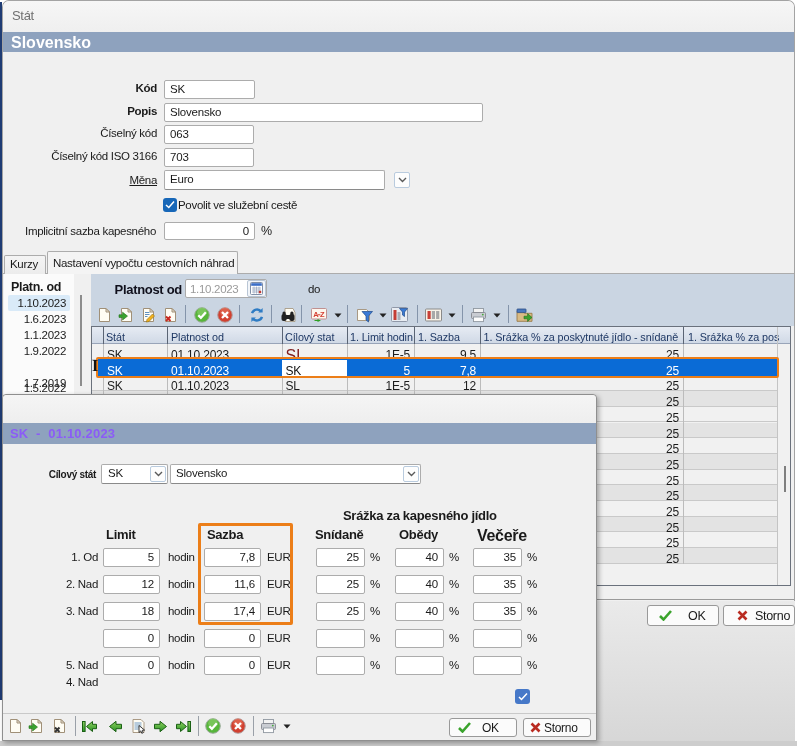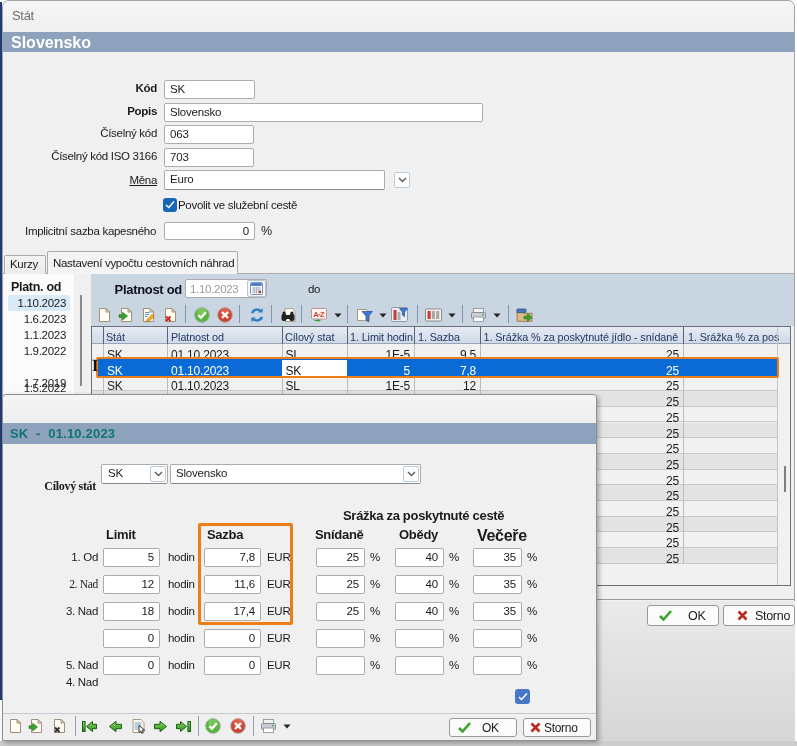--- a/index.html
+++ b/index.html
@@ -198,21 +198,21 @@
 <div class="a" style="left:103px;top:344px;width:1px;height:220px;background:#bcbcbc;"></div>
 <div class="a" style="left:167px;top:344px;width:1px;height:220px;background:#bcbcbc;"></div>
 <div class="a" style="left:282px;top:344px;width:1px;height:220px;background:#bcbcbc;"></div>
 <div class="a" style="left:347px;top:344px;width:1px;height:220px;background:#bcbcbc;"></div>
 <div class="a" style="left:413.5px;top:344px;width:1px;height:220px;background:#bcbcbc;"></div>
 <div class="a" style="left:480px;top:344px;width:1px;height:220px;background:#bcbcbc;"></div>
 <div class="a" style="left:683px;top:344px;width:1px;height:220px;background:#bcbcbc;"></div>
 <div class="a" style="left:777px;top:327px;width:1px;height:258px;background:#c4c4c4;"></div>
 <div class="lbl" style="left:107px;top:349.0px;font-size:12px;letter-spacing:-0.2px;line-height:13px;color:#1c1c1c;">SK</div>
 <div class="lbl" style="left:171px;top:349.0px;font-size:12px;letter-spacing:-0.2px;line-height:13px;color:#1c1c1c;">01.10.2023</div>
-<div class="lbl" style="left:285.5px;top:349.0px;font-size:12px;letter-spacing:-0.2px;line-height:13px;color:#0f172a;">SI</div>
+<div class="lbl" style="left:285.5px;top:349.0px;font-size:16px;letter-spacing:-0.2px;line-height:13px;color:#7f1d1d;">SI</div>
 <div class="lbl r" style="left:310px;top:349.0px;font-size:12px;letter-spacing:-0.2px;line-height:13px;width:100px;color:#1c1c1c;">1E-5</div>
 <div class="lbl r" style="left:376px;top:349.0px;font-size:12px;letter-spacing:-0.2px;line-height:13px;width:100px;color:#1c1c1c;">9,5</div>
 <div class="lbl r" style="left:579px;top:349.0px;font-size:12px;letter-spacing:-0.2px;line-height:13px;width:100px;color:#1c1c1c;">25</div>
 <div class="lbl" style="left:107px;top:380.4px;font-size:12px;letter-spacing:-0.2px;line-height:13px;color:#1c1c1c;">SK</div>
 <div class="lbl" style="left:171px;top:380.4px;font-size:12px;letter-spacing:-0.2px;line-height:13px;color:#1c1c1c;">01.10.2023</div>
 <div class="lbl" style="left:285.5px;top:380.4px;font-size:12px;letter-spacing:-0.2px;line-height:13px;color:#1c1c1c;">SL</div>
 <div class="lbl r" style="left:310px;top:380.4px;font-size:12px;letter-spacing:-0.2px;line-height:13px;width:100px;color:#1c1c1c;">1E-5</div>
 <div class="lbl r" style="left:376px;top:380.4px;font-size:12px;letter-spacing:-0.2px;line-height:13px;width:100px;color:#1c1c1c;">12</div>
 <div class="lbl r" style="left:579px;top:380.4px;font-size:12px;letter-spacing:-0.2px;line-height:13px;width:100px;color:#1c1c1c;">25</div>
 <div class="lbl r" style="left:579px;top:396.1px;font-size:12px;letter-spacing:-0.2px;line-height:13px;width:100px;color:#1c1c1c;">25</div>
@@ -244,50 +244,50 @@
   </svg>
 <div class="lbl" style="left:688px;top:609px;font-size:12.5px;">OK</div>
 <div class="a" style="left:723px;top:605px;width:72px;height:21px;background:#fbfbfb;border:1px solid #999;border-radius:3px;box-sizing:border-box;"></div>
 <svg class="a" style="left:737px;top:610px;" width="11" height="11" viewBox="0 0 11 11">
     <path d="M1.5,1.5 L9.5,9.5 M9.5,1.5 L1.5,9.5" fill="none" stroke="#b92b21" stroke-width="2.6"></path>
   </svg>
 <div class="lbl" style="left:755px;top:609px;font-size:12.5px;">Storno</div>
 <div class="a" id="modal" style="left:2px;top:394px;width:595px;height:347px;background:#f0f0f0;border:1px solid #8f8f8f;border-radius:4px 4px 0 0;box-sizing:border-box;box-shadow:2px 2px 5px rgba(0,0,0,0.3);">
 <div class="a" style="left:0;top:0;width:593px;height:28px;background:linear-gradient(#f5f5f5,#eeeeee);border-radius:4px 4px 0 0;"></div>
 <div class="a" style="left:0;top:28px;width:593px;height:21px;background:#8ea2be;"></div>
-<div class="lbl b" style="left:7px;top:31px;color:#0f766e;font-size:13px;letter-spacing:0.2px;">SK&nbsp; -&nbsp; 01.10.2023</div>
-<div class="lbl b r" style="left:0px;top:84px;width:93px;font-size:12px;font-family:Liberation Serif, serif;">Cílový stát</div>
+<div class="lbl b" style="left:7px;top:31px;color:#8b5cf6;font-size:13px;letter-spacing:0.2px;">SK&nbsp; -&nbsp; 01.10.2023</div>
+<div class="lbl b r" style="left:0px;top:74px;width:93px;font-size:10px;">Cílový stát</div>
 <div class="inp" style="left:98px;top:69px;width:67px;height:20px;border-bottom-color:#8a8a8a;padding:0 6px;">SK</div>
 <div class="a" style="left:147px;top:71px;width:16px;height:16px;background:#fdfdfd;border:1px solid #b9cbde;border-radius:2px;box-sizing:border-box;"></div>
 <svg class="a" style="left:151px;top:76px;" width="9" height="6" viewBox="0 0 9 6">
       <polyline points="1,1 4.5,4.5 8,1" fill="none" stroke="#5a5a5a" stroke-width="1.4"></polyline>
     </svg>
 <div class="inp" style="left:167px;top:69px;width:251px;height:20px;border-bottom-color:#8a8a8a;">Slovensko</div>
 <div class="a" style="left:400px;top:71px;width:16px;height:16px;background:#fdfdfd;border:1px solid #b9cbde;border-radius:2px;box-sizing:border-box;"></div>
 <svg class="a" style="left:404px;top:76px;" width="9" height="6" viewBox="0 0 9 6">
       <polyline points="1,1 4.5,4.5 8,1" fill="none" stroke="#5a5a5a" stroke-width="1.4"></polyline>
     </svg>
-<div class="lbl b" style="left:340px;top:113px;font-size:13px;">Srážka za poskytnuté cestě</div>
+<div class="lbl b" style="left:340px;top:113px;font-size:13px;">Srážka za kapesného jídlo</div>
 <div class="lbl b" style="left:103px;top:132px;font-size:13px;">Limit</div>
 <div class="lbl b" style="left:204px;top:132px;font-size:13px;">Sazba</div>
 <div class="lbl b" style="left:312px;top:132px;font-size:13px;">Snídaně</div>
 <div class="lbl b" style="left:396px;top:132px;font-size:13px;">Obědy</div>
 <div class="lbl b" style="left:474px;top:132px;font-size:16px;">Večeře</div>
 <div class="lbl r" style="left:0px;top:156px;width:95px;">1. Od</div>
 <div class="inp r" style="left:100px;top:153px;width:57px;height:19px;">5</div>
 <div class="lbl" style="left:165px;top:156px;">hodin</div>
 <div class="inp r" style="left:201px;top:153px;width:57px;height:19px;">7,8</div>
 <div class="lbl" style="left:264px;top:156px;">EUR</div>
 <div class="inp r" style="left:313px;top:153px;width:49px;height:19px;">25</div>
 <div class="lbl" style="left:367px;top:156px;">%</div>
 <div class="inp r" style="left:392px;top:153px;width:49px;height:19px;">40</div>
 <div class="lbl" style="left:446px;top:156px;">%</div>
 <div class="inp r" style="left:470px;top:153px;width:49px;height:19px;">35</div>
 <div class="lbl" style="left:524px;top:156px;">%</div>
-<div class="lbl r" style="left:0px;top:183px;width:95px;font-family:Liberation Serif, serif;">2. Nad</div>
+<div class="lbl r" style="left:0px;top:183px;width:95px;">2. Nad</div>
 <div class="inp r" style="left:100px;top:180px;width:57px;height:19px;">12</div>
 <div class="lbl" style="left:165px;top:183px;">hodin</div>
 <div class="inp r" style="left:201px;top:180px;width:57px;height:19px;">11,6</div>
 <div class="lbl" style="left:264px;top:183px;">EUR</div>
 <div class="inp r" style="left:313px;top:180px;width:49px;height:19px;">25</div>
 <div class="lbl" style="left:367px;top:183px;">%</div>
 <div class="inp r" style="left:392px;top:180px;width:49px;height:19px;">40</div>
 <div class="lbl" style="left:446px;top:183px;">%</div>
 <div class="inp r" style="left:470px;top:180px;width:49px;height:19px;">35</div>
 <div class="lbl" style="left:524px;top:183px;">%</div>

